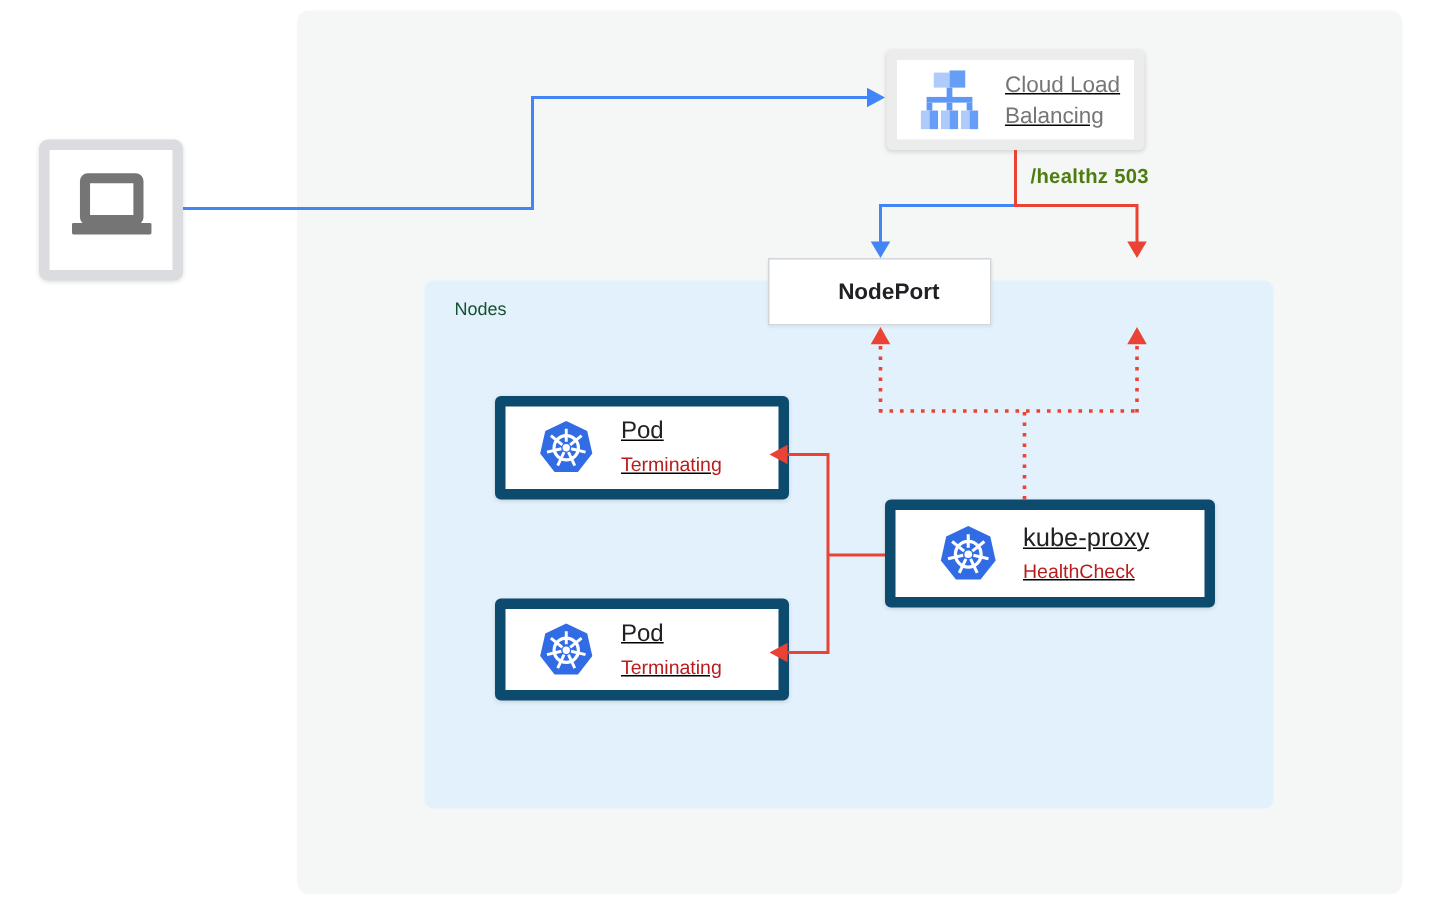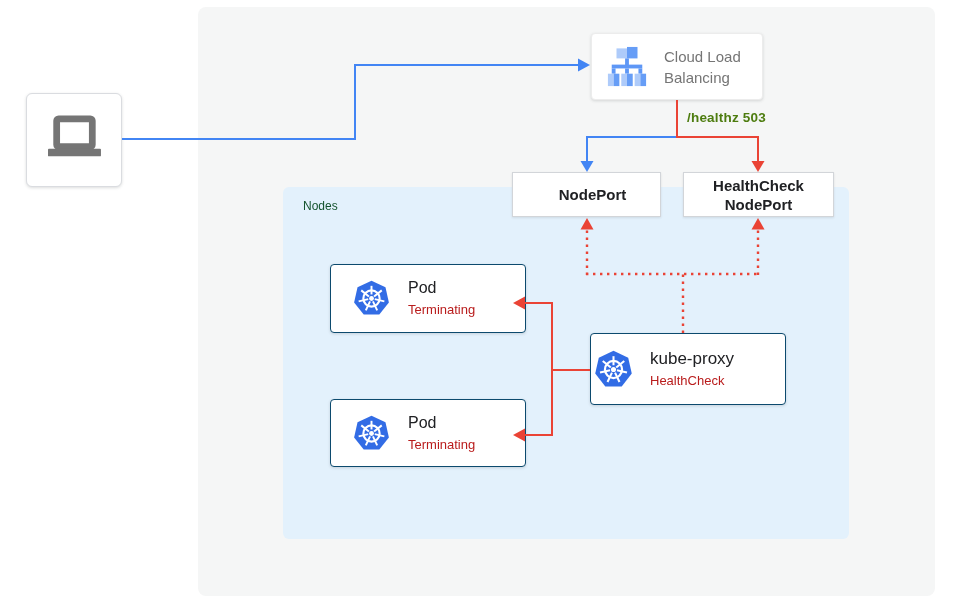--- a/index.html
+++ b/index.html
@@ -1,31 +1,31 @@
 <!DOCTYPE html>
 <html><head>
 <meta charset="utf-8">
 <style>
   html,body{margin:0;padding:0;background:#ffffff;}
   body{width:953px;height:612px;position:relative;font-family:"Liberation Sans","DejaVu Sans",sans-serif;overflow:hidden;}
   .stage{position:absolute;inset:0;}
   .canvas{position:absolute;left:198px;top:7px;width:737px;height:589px;background:#f5f6f6;border-radius:8px;}
   .nodes-rect{position:absolute;left:283px;top:187px;width:566px;height:352px;background:#e3f1fc;border-radius:6px;}
   .nodes-label{position:absolute;left:303px;top:199px;font-size:12px;color:#14532d;}
-  .card{position:absolute;background:#ffffff;border:1px solid #0c4a6e;border-radius:4px;box-shadow:0 1px 3px rgba(60,64,67,.18);box-sizing:border-box;display:flex;align-items:center;}
+  .card{position:absolute;background:#ffffff;border:7px solid #0c4a6e;border-radius:4px;box-shadow:0 1px 3px rgba(60,64,67,.18);box-sizing:border-box;display:flex;align-items:center;text-decoration:underline;}
   .laptop-box{left:26px;top:93px;width:96px;height:94px;border-radius:6px;border-color:#dadce0;justify-content:center;}
   .cloudlb-box{left:591px;top:33px;width:172px;height:67px;border-color:#ececec;padding-left:12px;}
   .cloudlb-label{color:#757575;font-size:15px;line-height:21px;width:92px;margin-left:14px;}
   .port-box{position:absolute;background:#fff;border:1px solid #d2d5d9;box-sizing:border-box;display:flex;align-items:center;justify-content:center;text-align:center;font-weight:bold;font-size:15px;line-height:19px;color:#202124;box-shadow:0 1px 2px rgba(60,64,67,.12);}
   .nodeport-box{left:512px;top:172px;width:149px;height:45px;padding-left:12px;}
   .hcnodeport-box{left:683px;top:172px;width:151px;height:45px;}
   .pod-box{left:330px;width:196px;height:69px;padding-left:21px;}
   .pod1{top:264px;}
   .pod2{top:399px;height:68px;}
-  .kube-box{left:590px;top:333px;width:196px;height:72px;padding-left:2px;align-items:center;}
+  .kube-box{left:590px;top:333px;width:220px;height:72px;padding-left:28px;align-items:center;}
   .node-title{font-size:16px;color:#202124;line-height:22px;}
   .node-sub{font-size:13px;color:#b91c1c;line-height:21px;}
   .kube-title{font-size:17px;color:#202124;line-height:23px;}
   .icon-wrap{flex:0 0 auto;display:flex;align-items:center;justify-content:center;}
   .pod-text{margin-left:17px;}
   .kube-text{margin-left:16px;}
   .healthz-label{position:absolute;left:687px;top:110px;font-size:13.5px;font-weight:bold;color:#4d7c0f;letter-spacing:.2px;}
   svg.wires{position:absolute;left:0;top:0;pointer-events:none;}
 </style>
 </head>
@@ -69,23 +69,20 @@
     </span>
     <span class="cloudlb-label">Cloud Load Balancing</span>
   </div>
 
   <div class="healthz-label">/healthz 503</div>
 
   <div class="port-box nodeport-box">
     <span>NodePort</span>
   </div>
 
-  <div class="port-box hcnodeport-box">
-    <span style="width:110px;">HealthCheck NodePort</span>
-  </div>
 
   <div class="card pod-box pod1">
     <span class="icon-wrap">
       <svg width="39" height="39" viewBox="0 0 24 24">
         <polygon points="12,1 20.6,5.1 22.7,14.4 16.8,21.9 7.2,21.9 1.3,14.4 3.4,5.1" fill="#326ce5"></polygon>
         <g stroke="#ffffff" stroke-width="1.2" fill="none">
           <circle cx="12" cy="12" r="5" stroke-width="1.3"></circle>
           <line x1="12" y1="9.5" x2="12" y2="4.2"></line>
           <line x1="13.6" y1="10.8" x2="18.3" y2="7"></line>
           <line x1="14" y1="12.4" x2="19.9" y2="13.8"></line>

